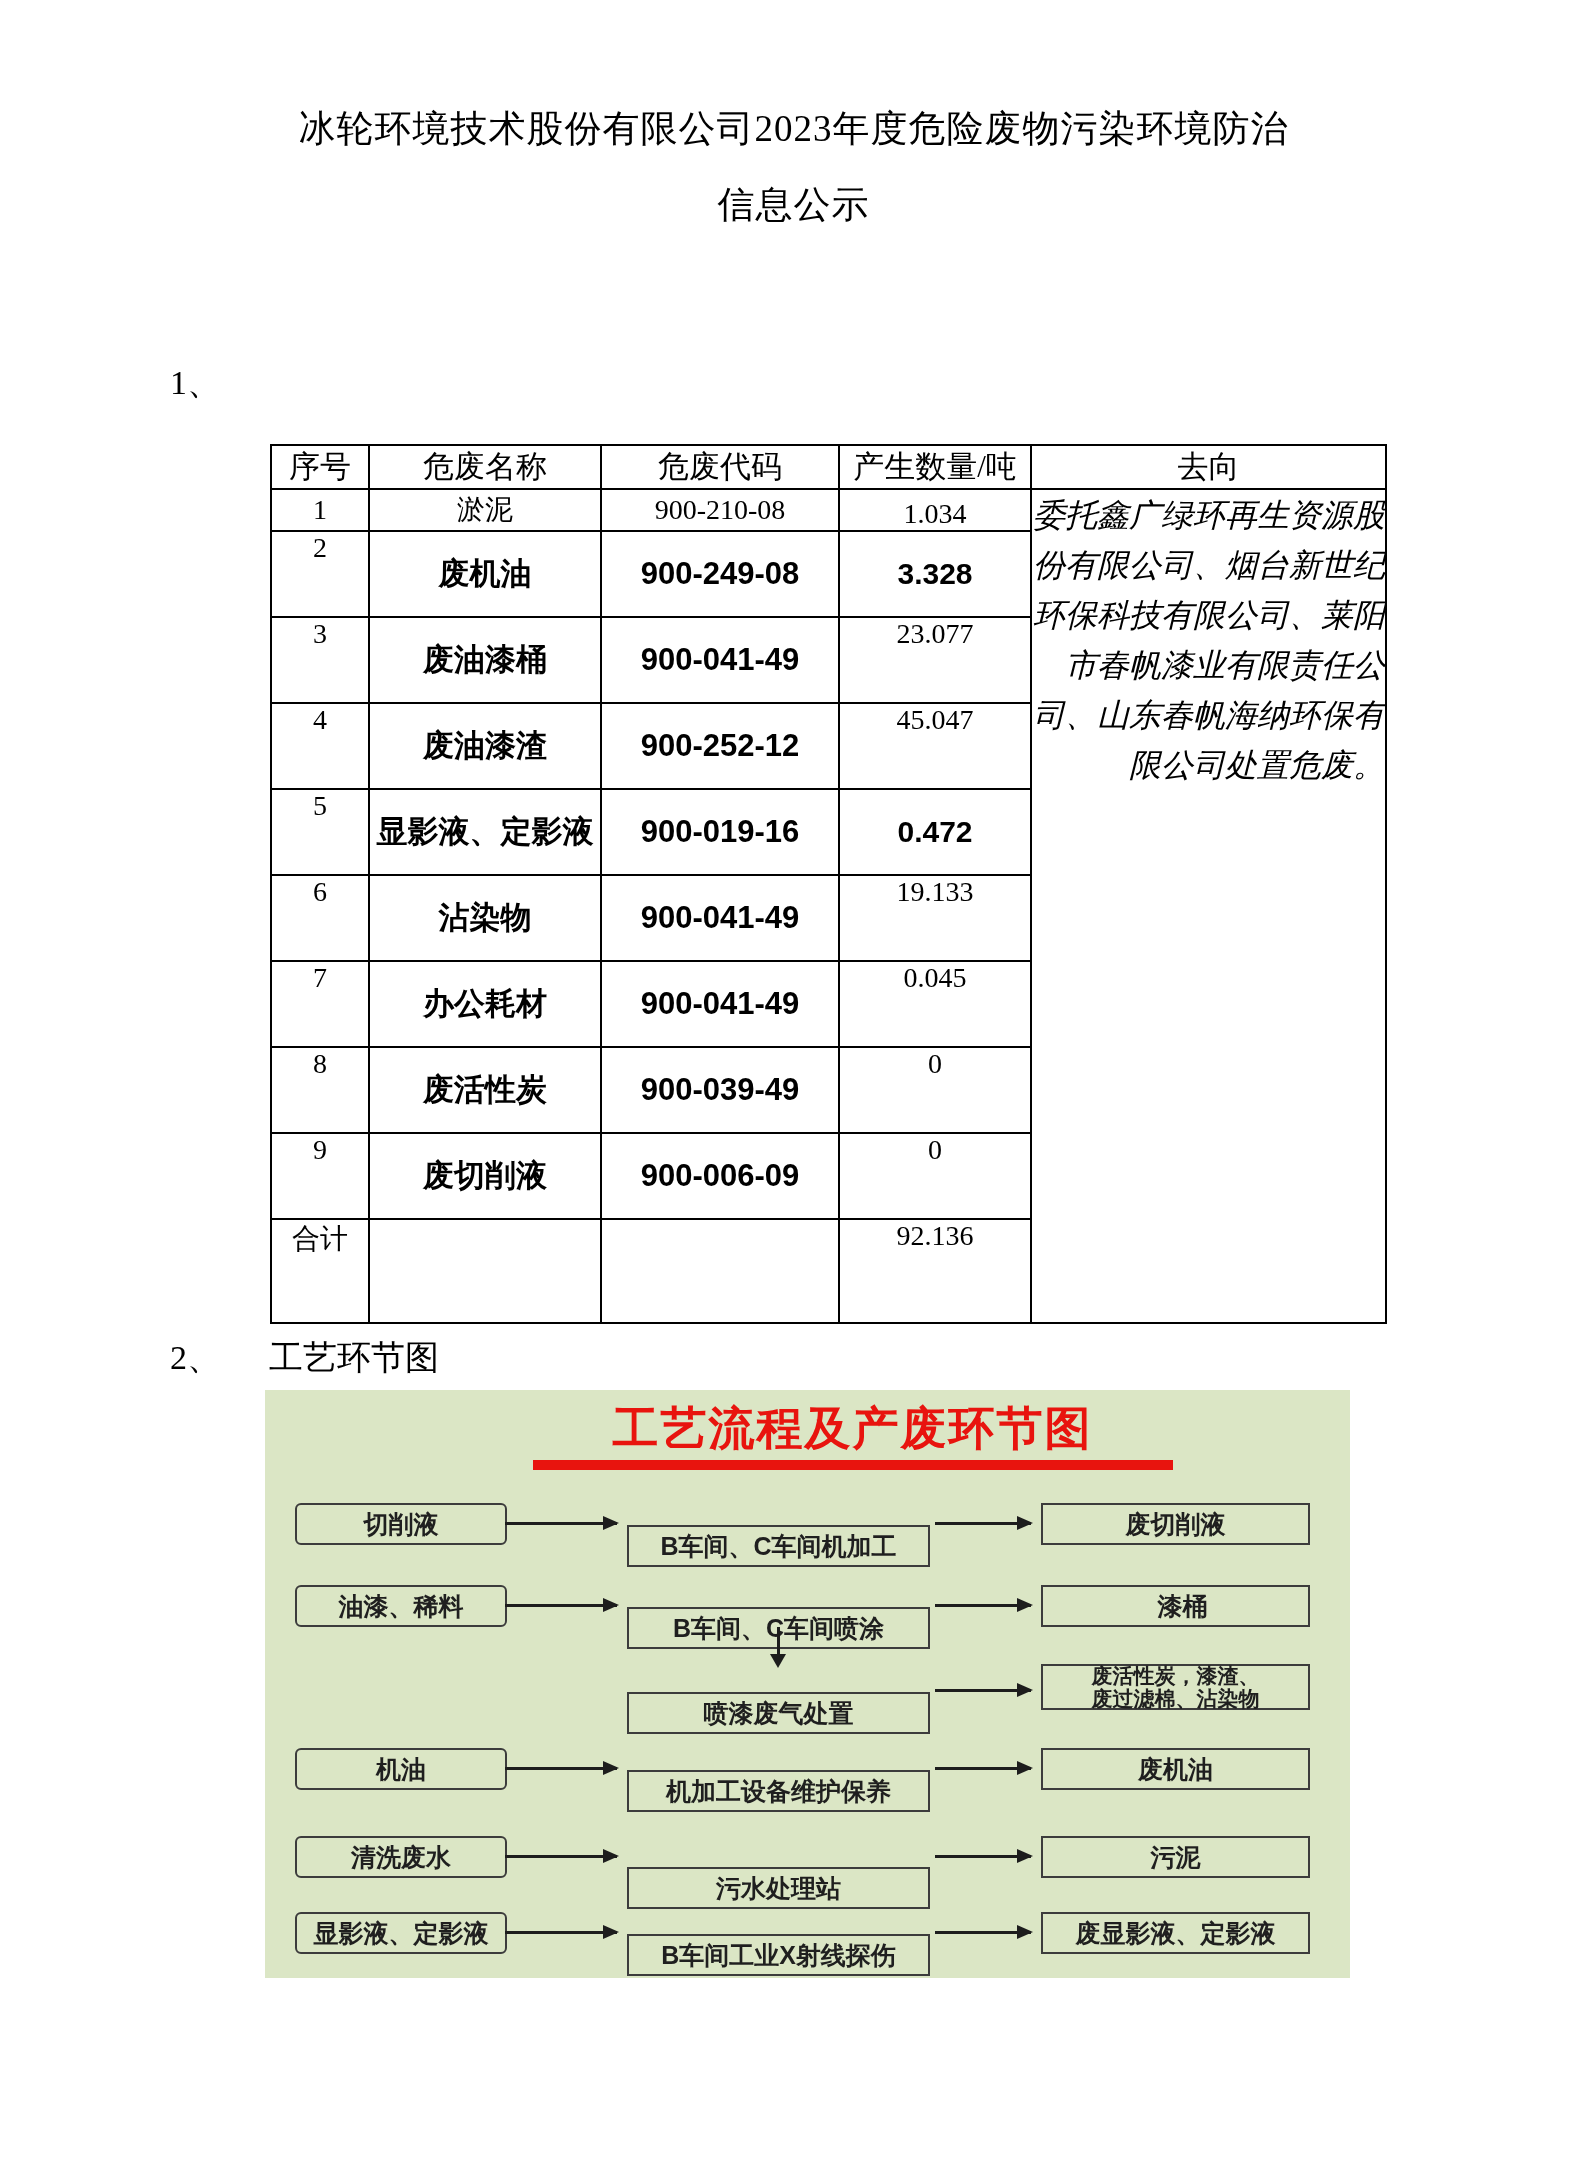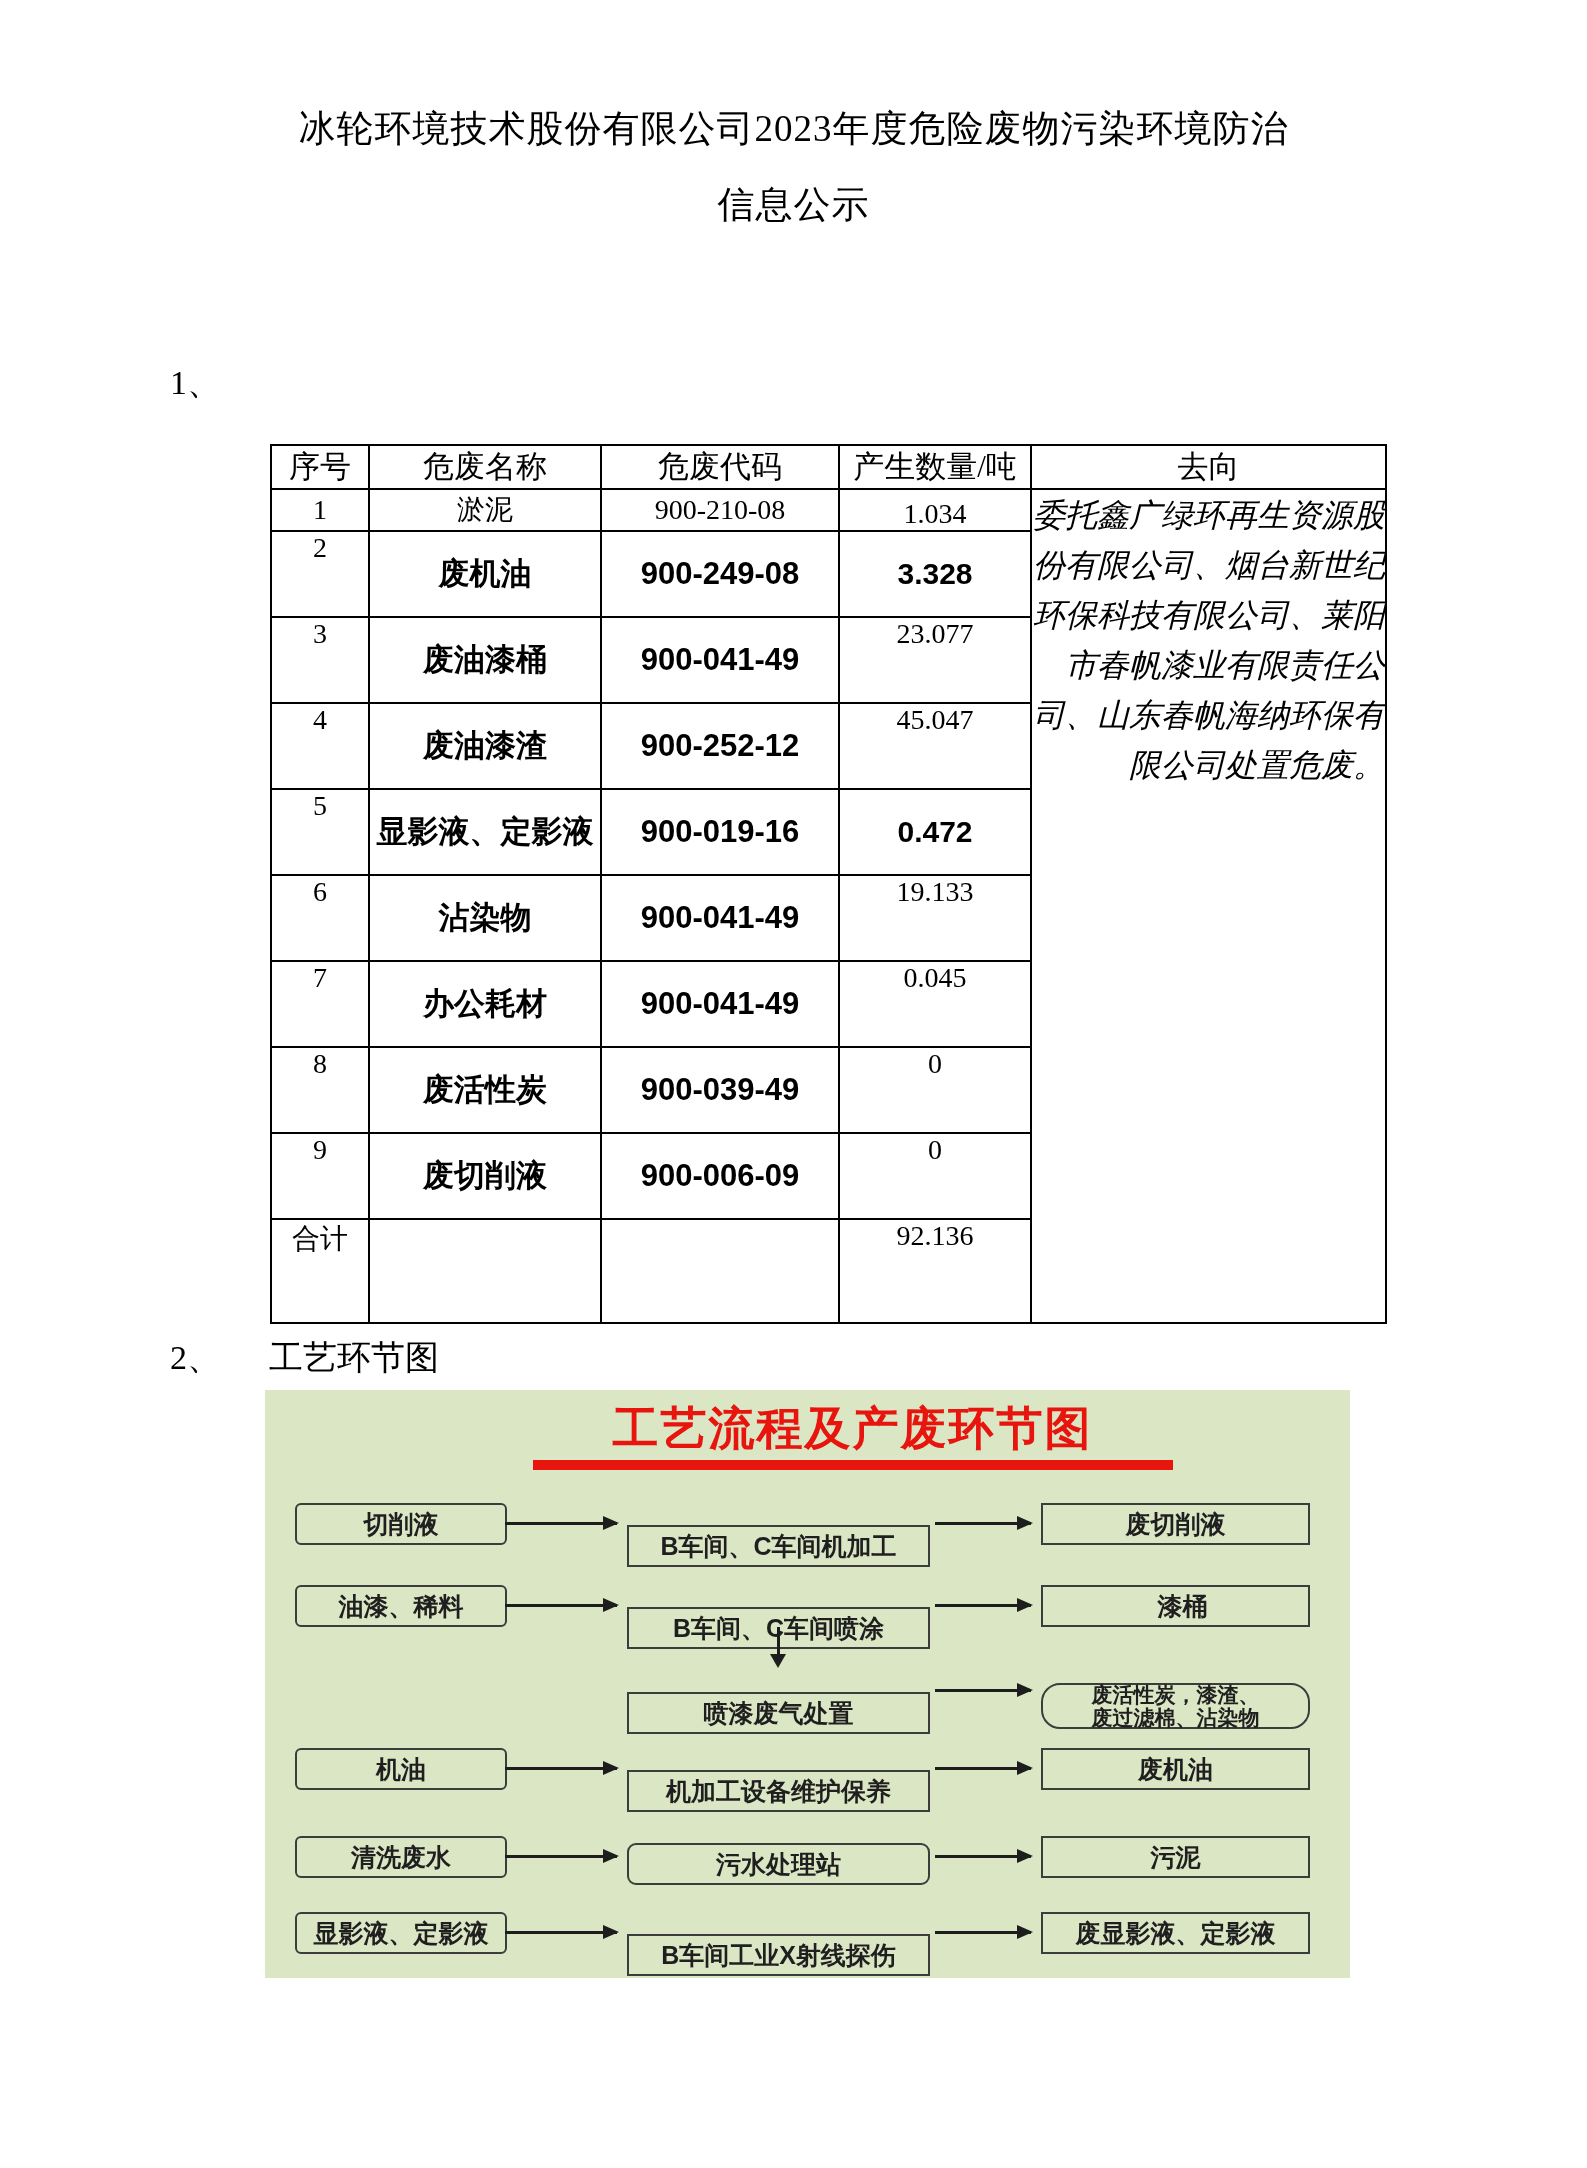--- a/index.html
+++ b/index.html
@@ -203,29 +203,29 @@
       <div class="h-arrow" style="top: 132px; left: 670px; width: 96px;"></div>
       <div class="fbox fr-box" style="top: 113px;">废切削液</div>
       <div class="fbox fl-box" style="top: 195px;">油漆、稀料</div>
       <div class="h-arrow" style="top: 214px; left: 240px; width: 112px;"></div>
       <div class="fbox fm-box" style="top: 195px;">B车间、C车间喷涂</div>
       <div class="h-arrow" style="top: 214px; left: 670px; width: 96px;"></div>
       <div class="fbox fr-box" style="top: 195px; padding-left: 14px;">漆桶</div>
       <div class="v-arrow" style="top: 237px; left: 512px; height: 29px;"></div>
       <div class="fbox fm-box" style="top: 280px;">喷漆废气处置</div>
       <div class="h-arrow" style="top: 299px; left: 670px; width: 96px;"></div>
-      <div class="fbox fr-box small" style="top: 293px; border-radius: 19px;">废活性炭，漆渣、<br>废过滤棉、沾染物</div>
+      <div class="fbox fr-box small" style="top: 274px;">废活性炭，漆渣、<br>废过滤棉、沾染物</div>
       <div class="fbox fl-box" style="top: 358px;">机油</div>
       <div class="h-arrow" style="top: 377px; left: 240px; width: 112px;"></div>
       <div class="fbox fm-box" style="top: 358px;">机加工设备维护保养</div>
       <div class="h-arrow" style="top: 377px; left: 670px; width: 96px;"></div>
       <div class="fbox fr-box" style="top: 358px;">废机油</div>
       <div class="fbox fl-box" style="top: 446px;">清洗废水</div>
       <div class="h-arrow" style="top: 465px; left: 240px; width: 112px;"></div>
-      <div class="fbox fm-box" style="top: 431px; border-radius: 9px;">污水处理站</div>
+      <div class="fbox fm-box" style="top: 455px;">污水处理站</div>
       <div class="h-arrow" style="top: 465px; left: 670px; width: 96px;"></div>
       <div class="fbox fr-box" style="top: 446px;">污泥</div>
       <div class="fbox fl-box" style="top: 522px;">显影液、定影液</div>
       <div class="h-arrow" style="top: 541px; left: 240px; width: 112px;"></div>
       <div class="fbox fm-box" style="top: 522px;">B车间工业X射线探伤</div>
       <div class="h-arrow" style="top: 541px; left: 670px; width: 96px;"></div>
       <div class="fbox fr-box" style="top: 522px;">废显影液、定影液</div>
     </div>
 </div>
 

